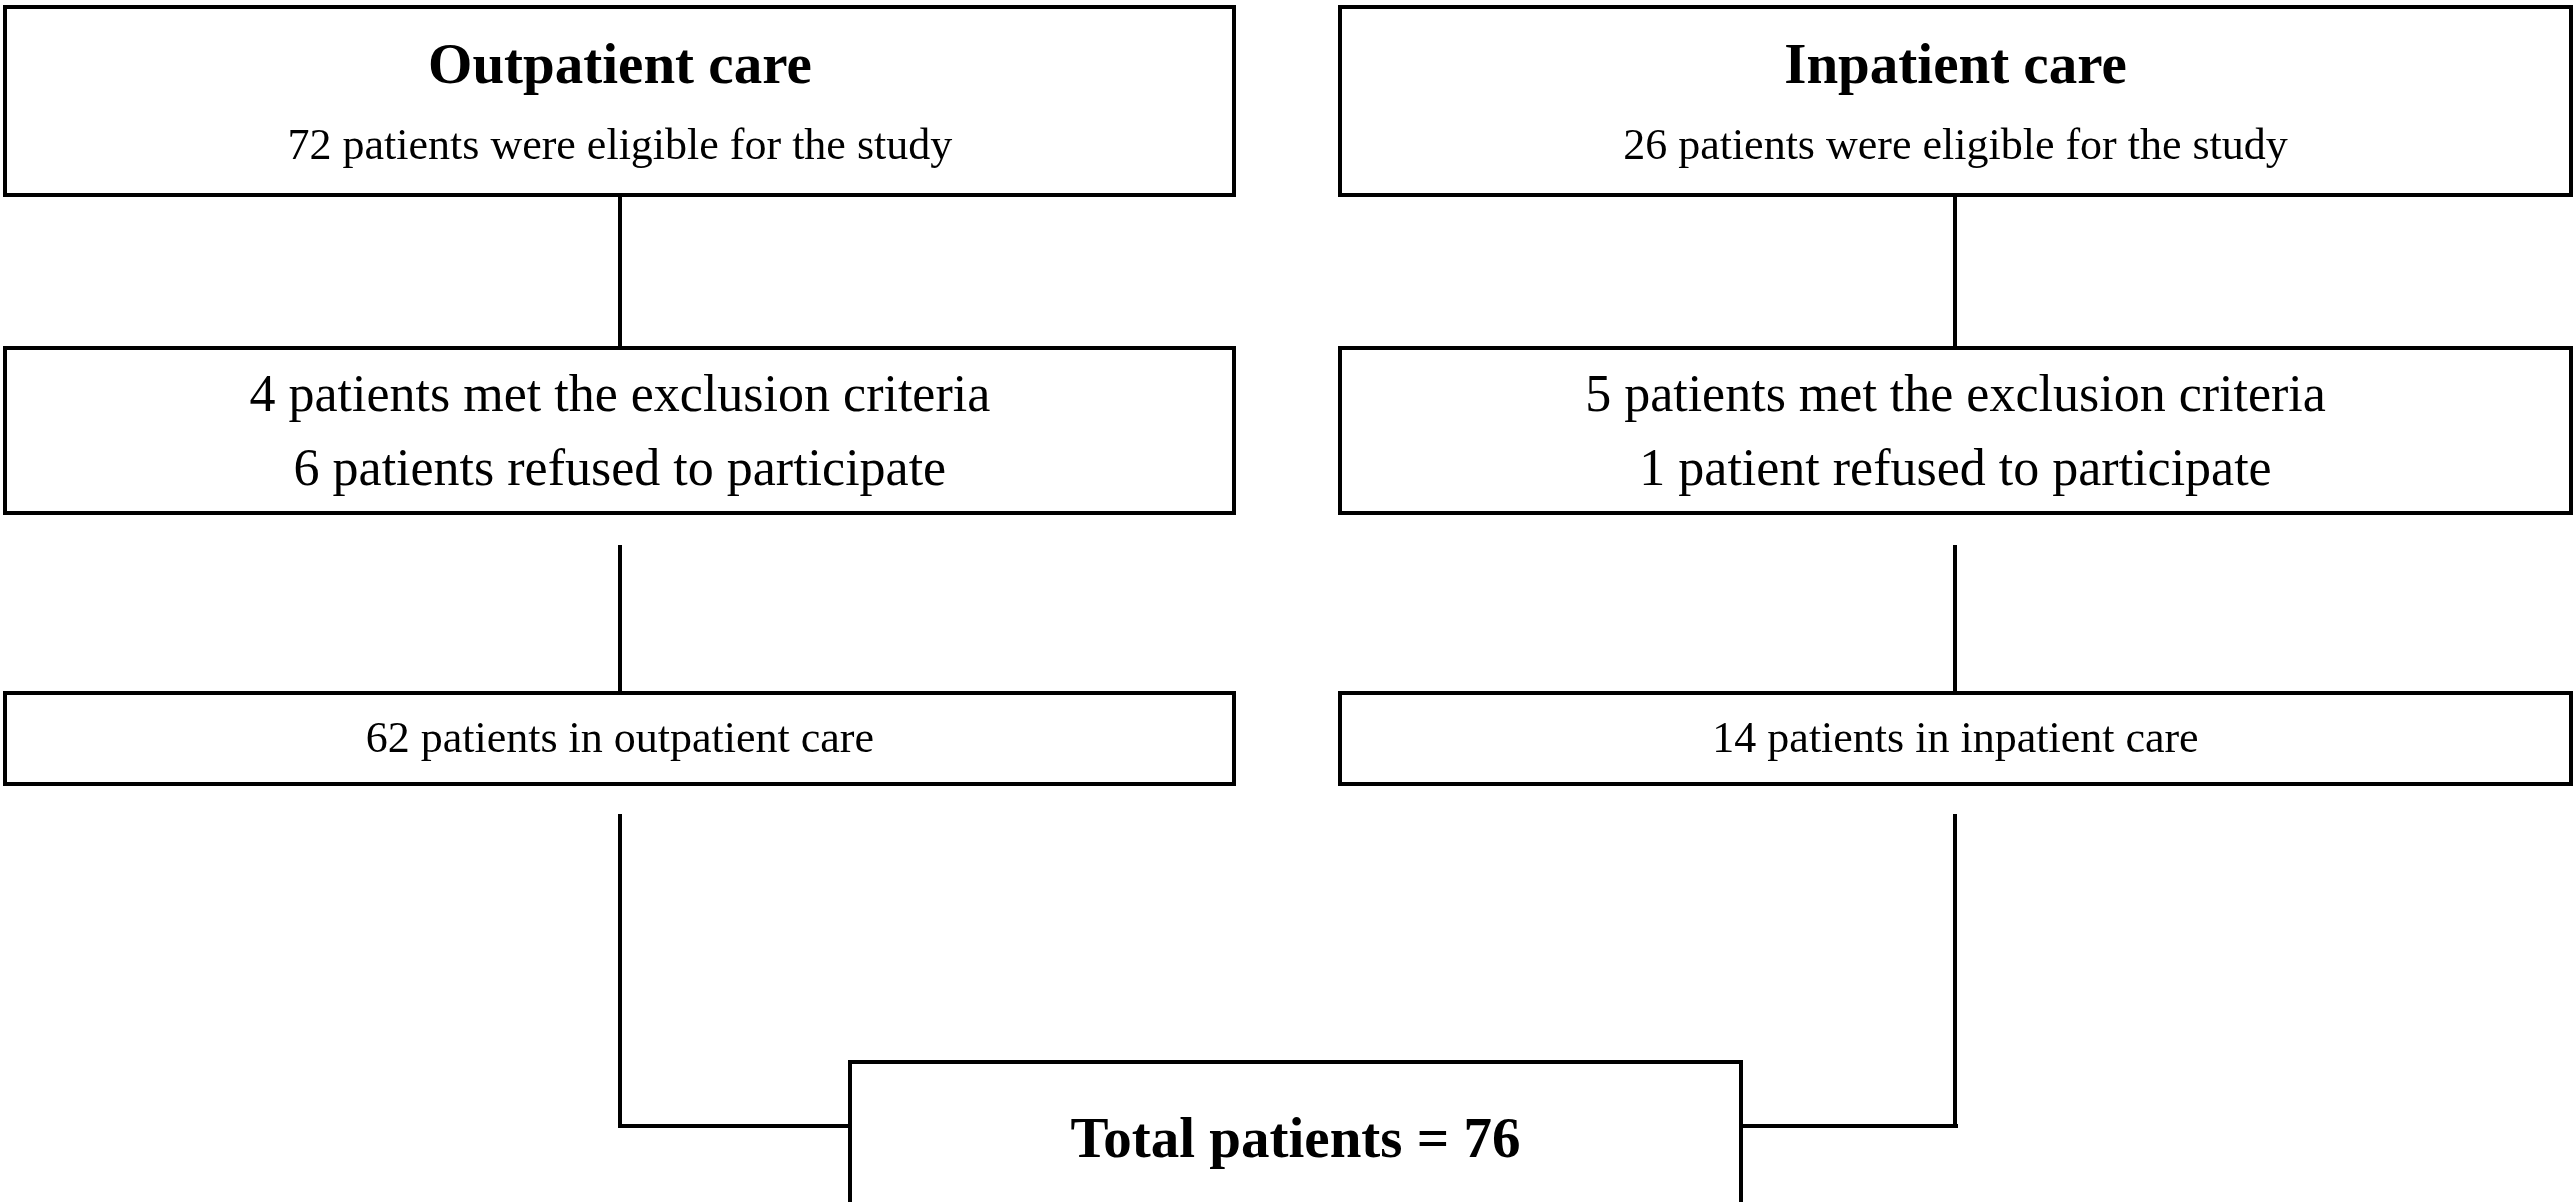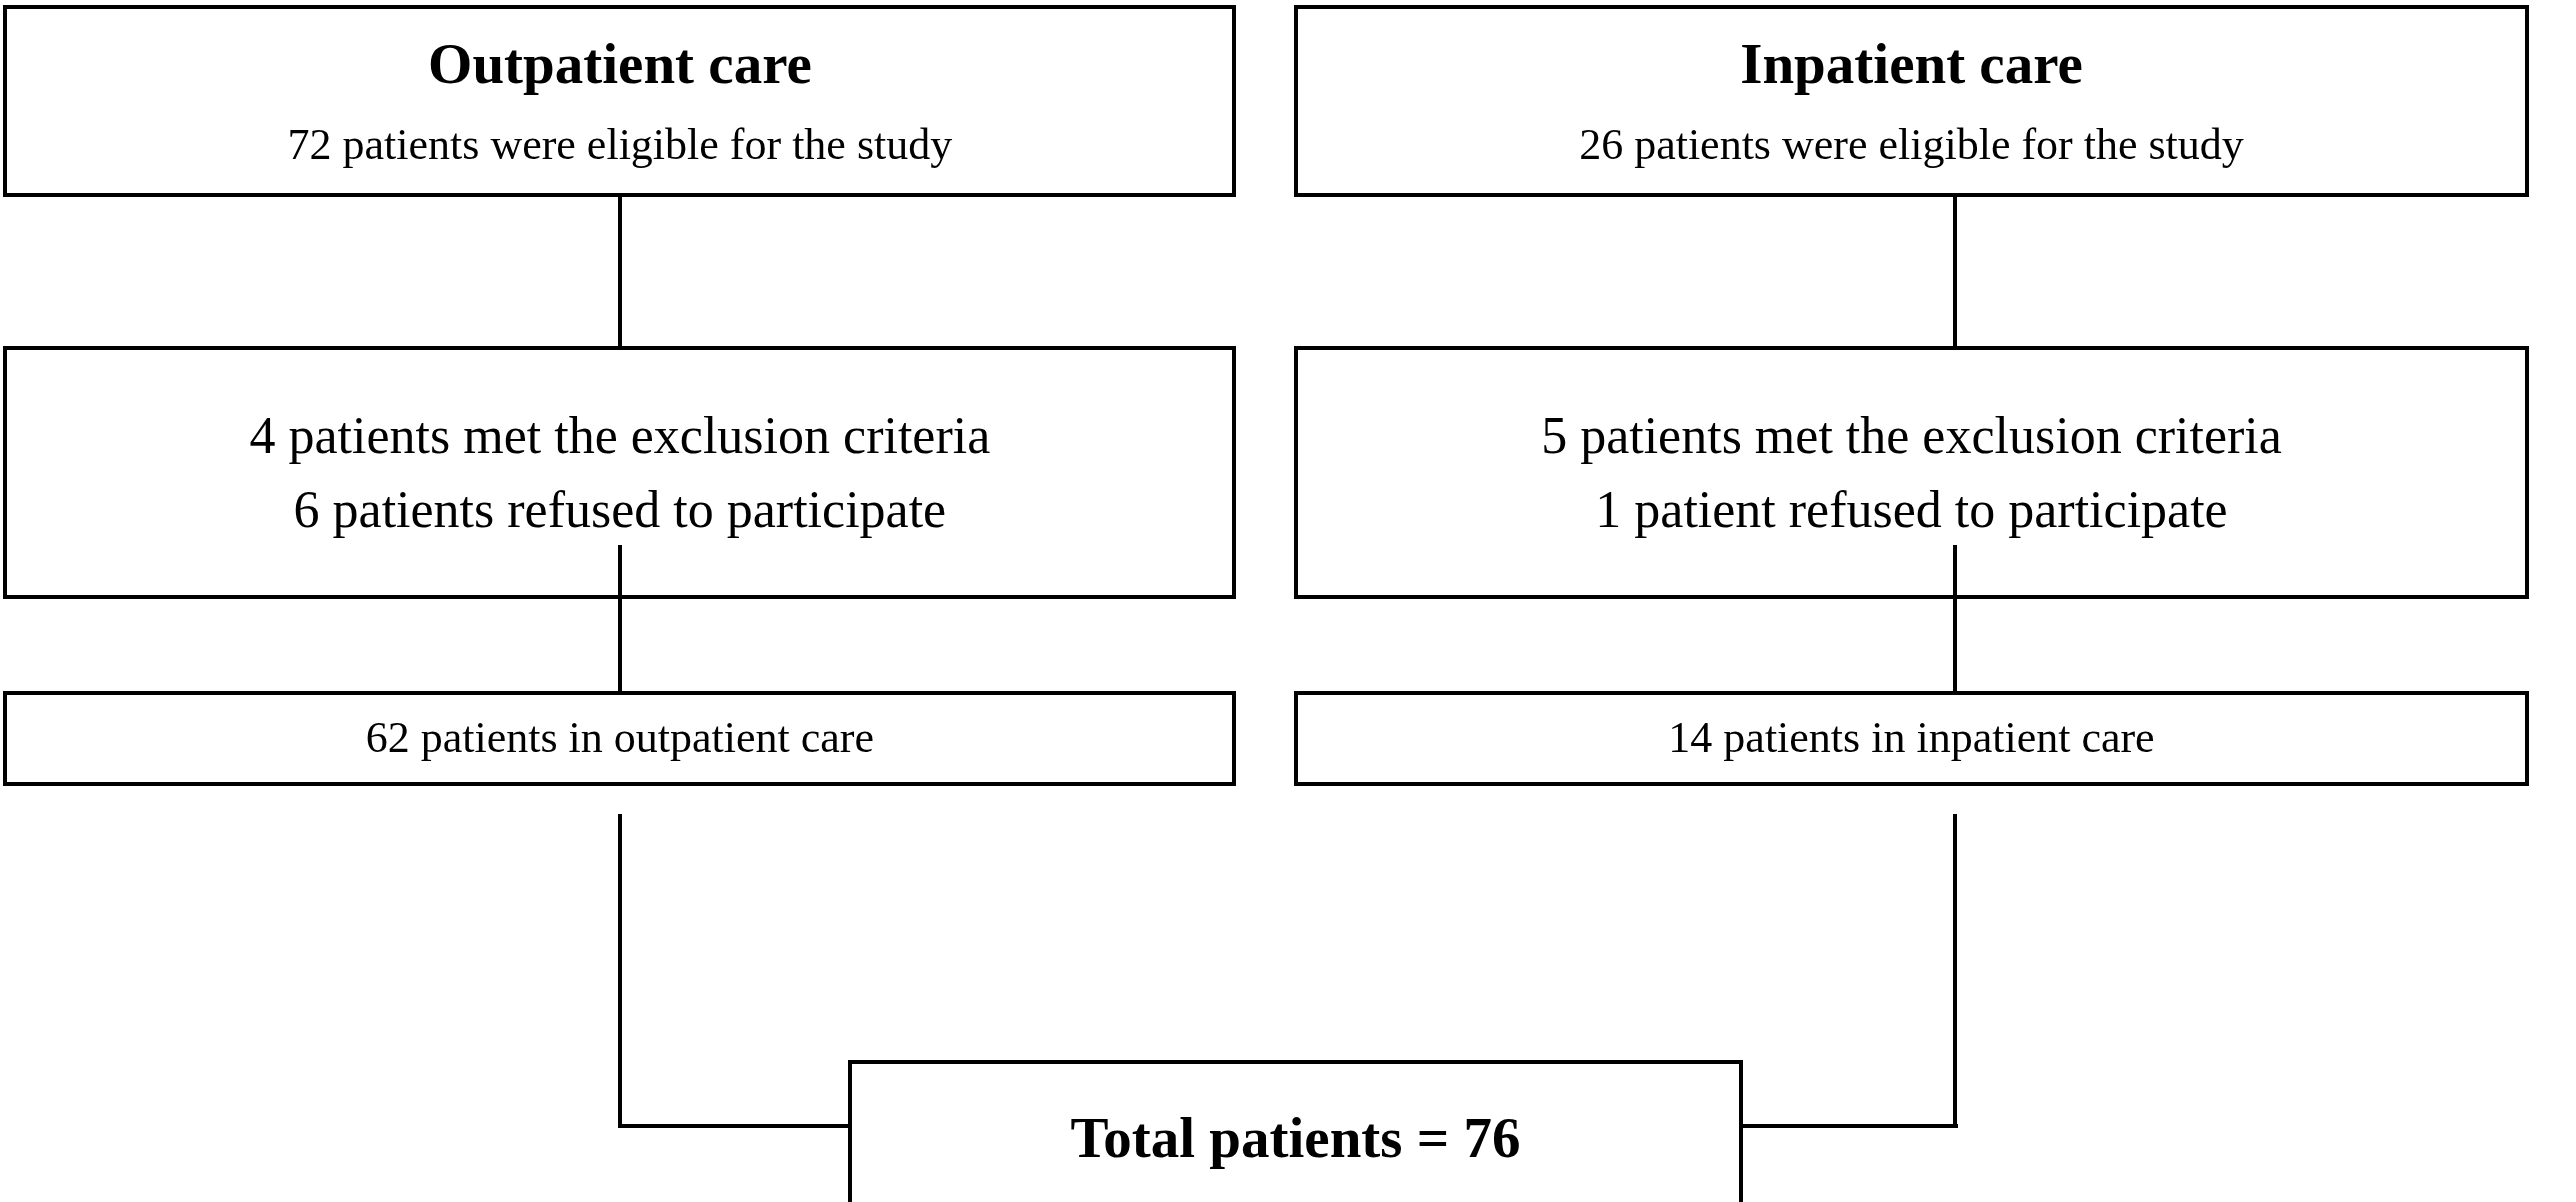--- a/index.html
+++ b/index.html
@@ -53,24 +53,24 @@
   }
   .hline {
     position: absolute;
     height: 4.3px;
     background: #000000;
   }
 
   
   .col-left  { left: 3.4px;    width: 1233px; }
   
-  .col-right { left: 1294px; width: 1235px; }
+  .col-right { left: 1338px; width: 1235px; }
 
   .row-eligible { top: 5.2px;    height: 192px; }
-  .row-excluded { top: 346px;  height: 253px; }
+  .row-excluded { top: 346px;  height: 169px; }
   .row-final    { top: 691px;  height: 95px; }
 
   #total-box { left: 848px; width: 895px; top: 1060px; height: 156px; }
 
   #conn-out-1 { left: 618px;  top: 197px;  height: 149px; }
   #conn-out-2 { left: 618px;  top: 545px;  height: 146px; }
   #conn-out-3 { left: 618px;  top: 814px;  height: 314px; }
   #conn-out-h { left: 618px;  top: 1124px; width: 230px; }
   #conn-in-1  { left: 1953px; top: 197px;  height: 149px; }
   #conn-in-2  { left: 1953px; top: 545px;  height: 146px; }

